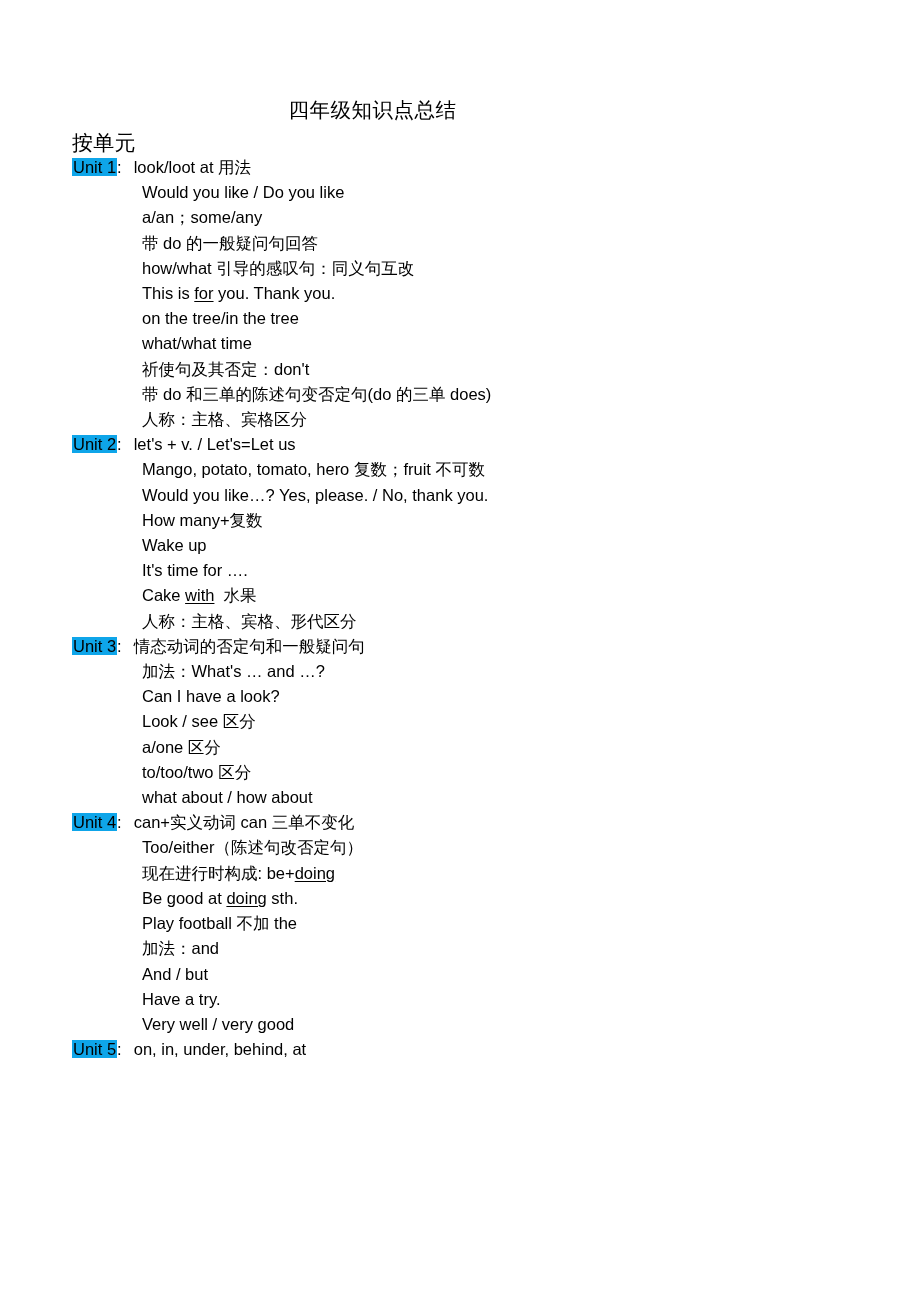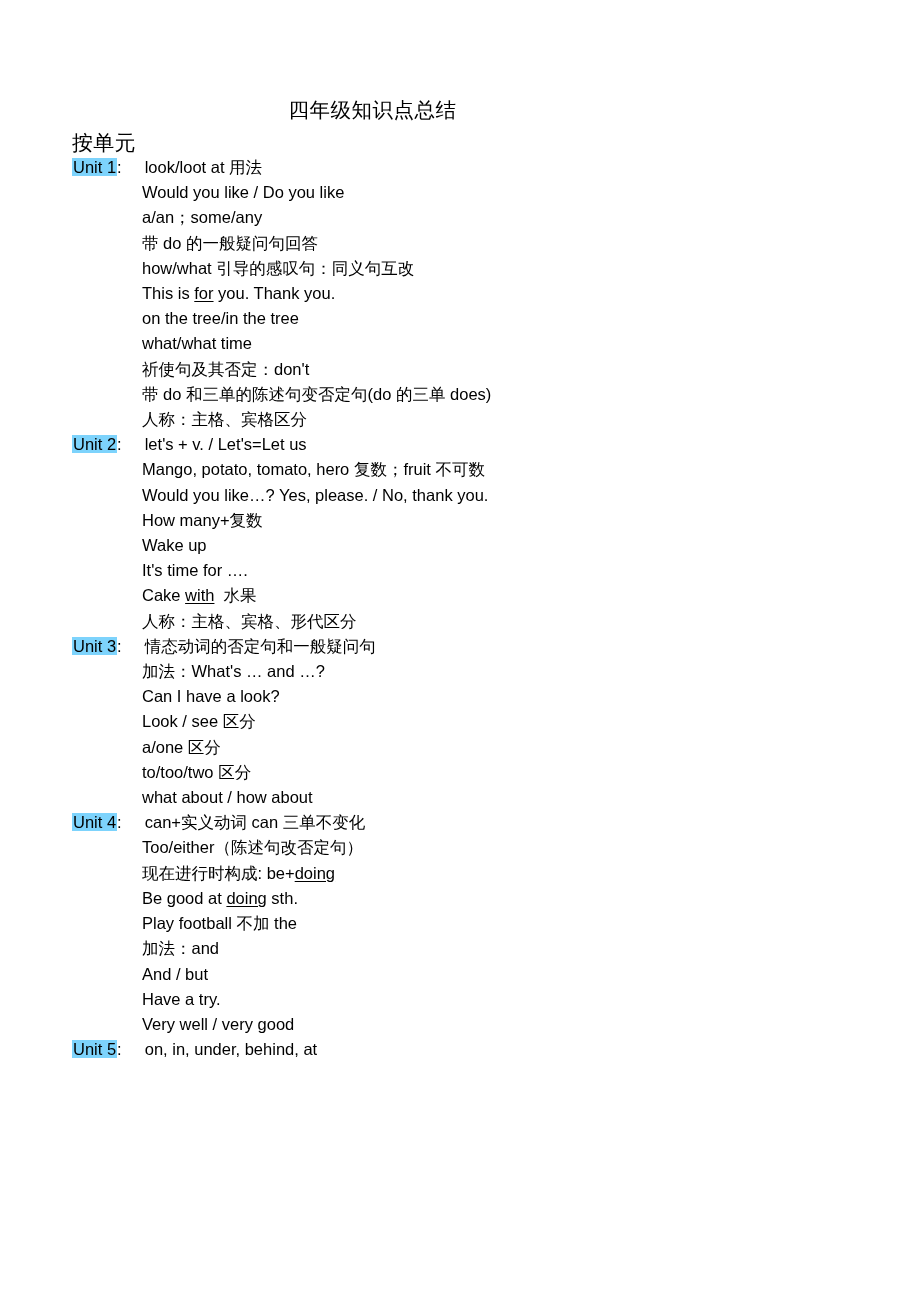--- a/index.html
+++ b/index.html
@@ -66,29 +66,29 @@
   .unit-line.first-line {
     padding-left: 72px;
   }
   .unit-line.cont {
     padding-left: 142px;
   }
   .unit-label {
     display: inline-block;
   }
   .unit-label .hl {
-    background: #7dd3fc;
+    background: #0ea5e9;
     padding: 0 1px;
   }
   .unit-label .colon {
     background: transparent;
   }
   .unit-first-text {
     display: inline-block;
-    margin-left: 23px;
+    margin-left: 12px;
   }
 
   
   .unit-line.wrap {
     white-space: normal;
     text-align: justify;
     text-align-last: left;
     padding-left: 72px;
     padding-right: 55px;
     text-indent: 70px;

